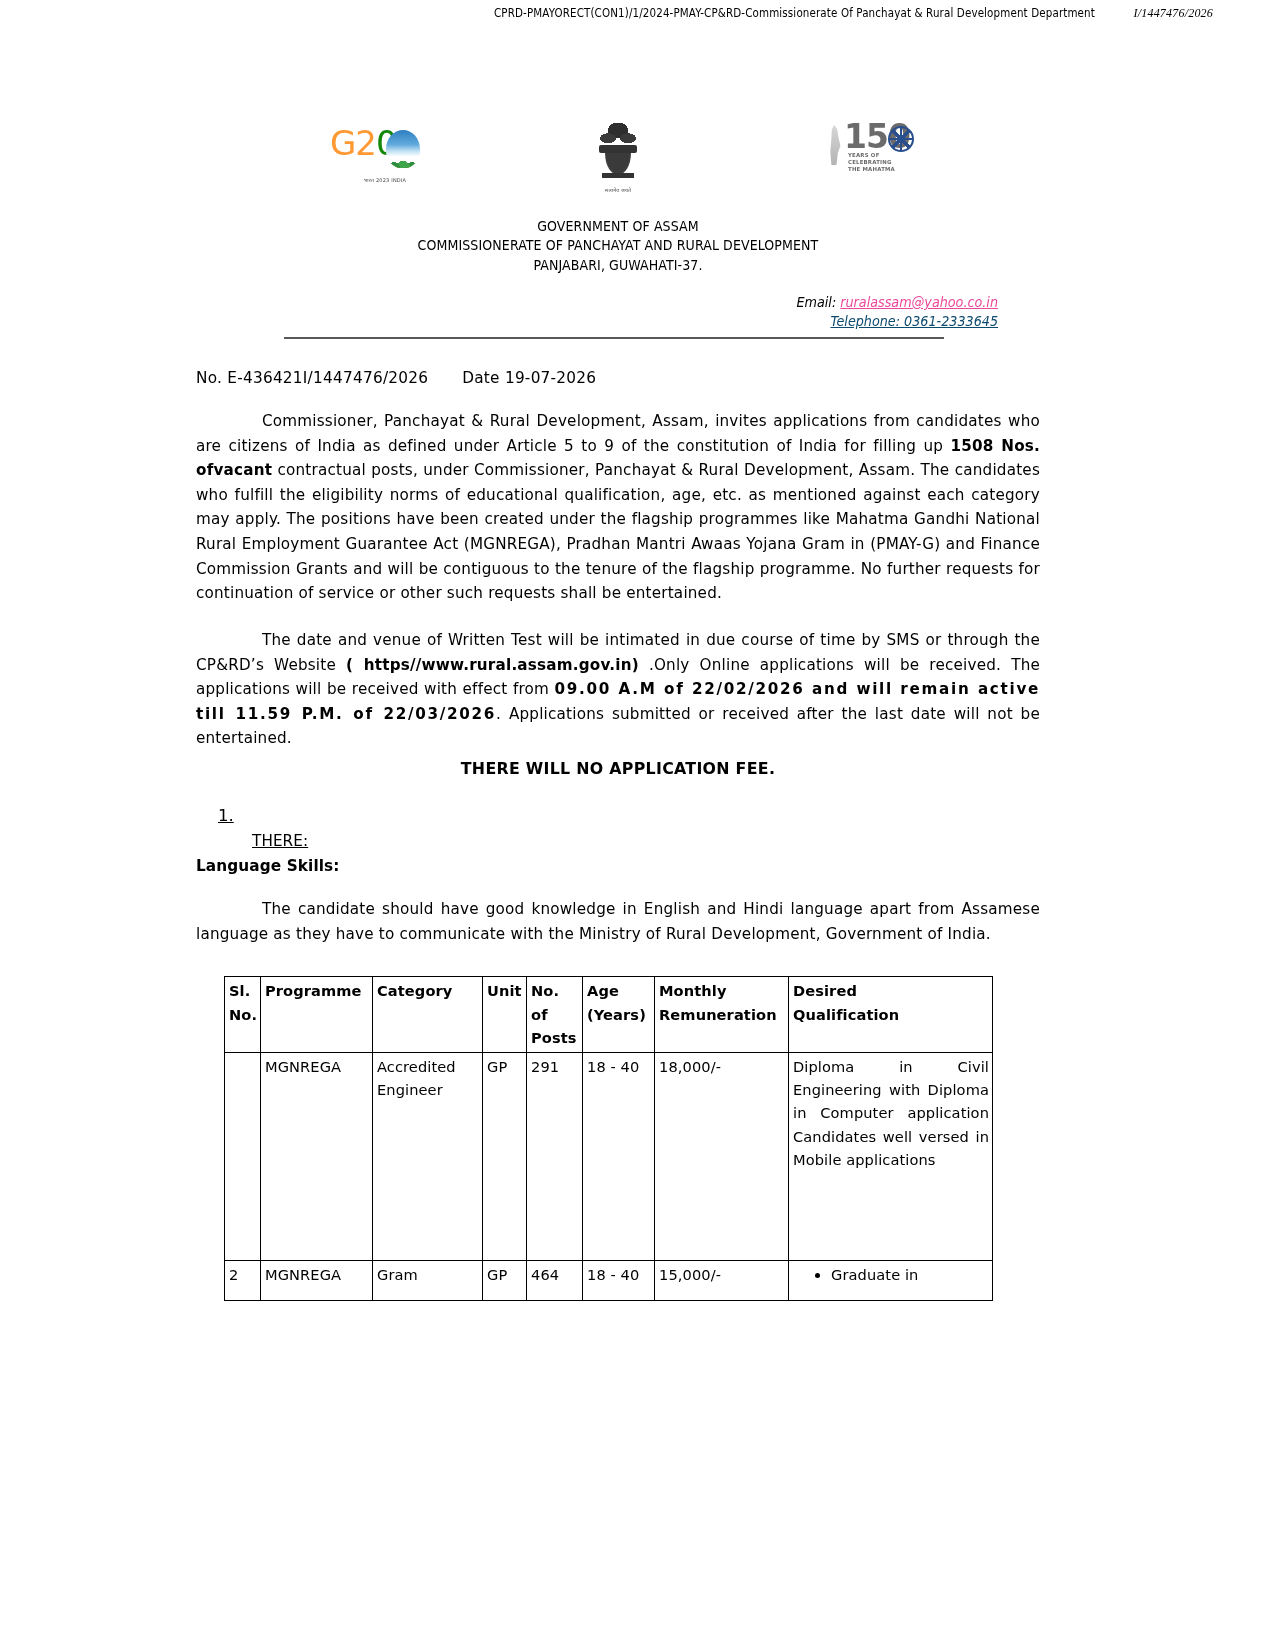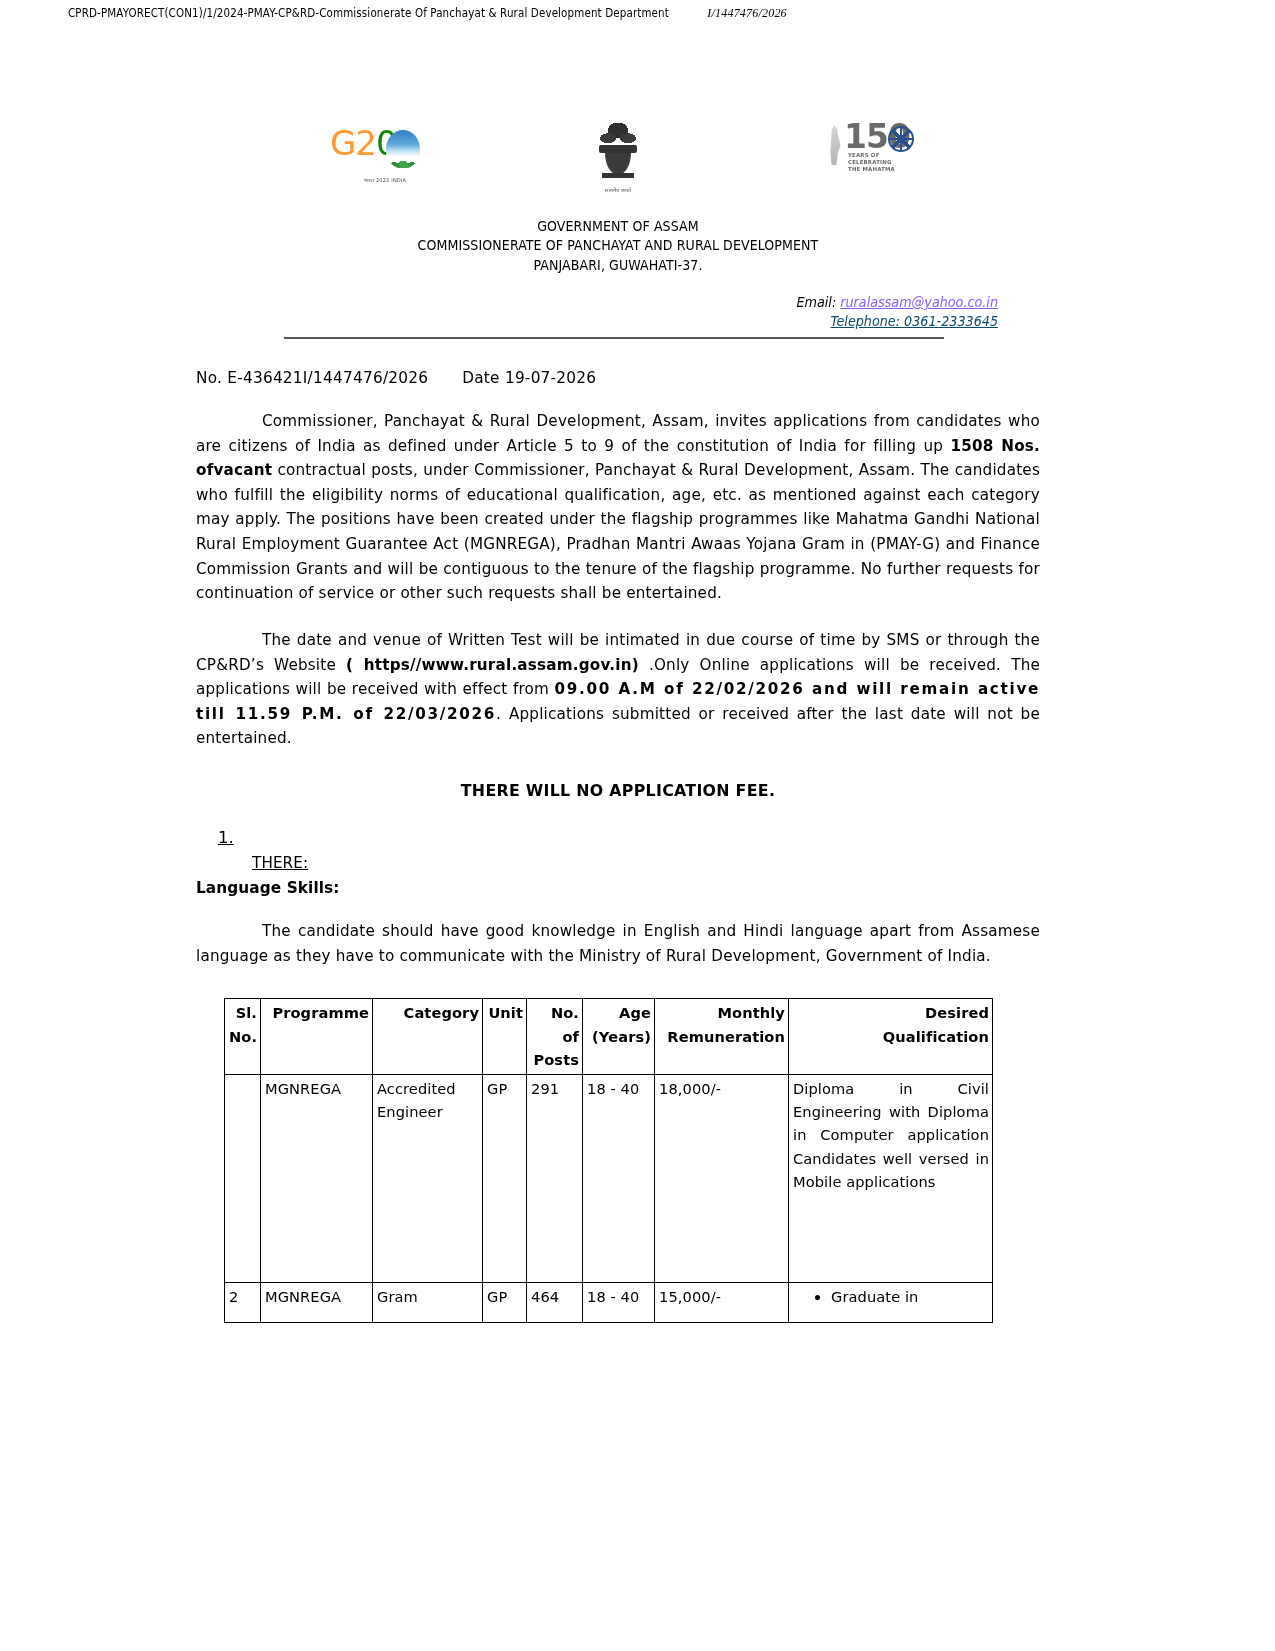--- a/index.html
+++ b/index.html
@@ -12,21 +12,21 @@
     color: #000000;
     position: relative;
     overflow: hidden;
   }
 
   
   .page-header {
     position: absolute;
     top: 6px; left: 0; right: 0;
     display: flex;
-    justify-content: flex-start;
+    justify-content: flex-end;
     align-items: baseline;
     padding: 0 62px 0 68px;
   }
   .page-header-left {
     font-family: "DejaVu Sans Condensed", "Liberation Sans Narrow", "Liberation Sans", sans-serif;
     font-size: 12.2px;
     letter-spacing: 0.15px;
     white-space: nowrap;
     transform: scaleX(0.94);
     transform-origin: left center;
@@ -183,21 +183,21 @@
     margin-top: 19px;
     text-align: right;
     font-family: "DejaVu Sans Condensed", "Liberation Sans Narrow", "Liberation Sans", sans-serif;
     font-style: italic;
     font-size: 14.2px;
     line-height: 1.33;
     padding-right: 42px;
   }
   .contact-block a,
   .contact-email-value {
-    color: #8b5cf6;
+    color: #ec4899;
     text-decoration: underline;
   }
   .contact-tel-value { text-decoration: underline; color: #0c4a6e; }
 
   .divider-rule {
     margin: 6px 0 0 88px;
     width: 660px;
     height: 2px;
     background: #595959;
   }
@@ -226,21 +226,21 @@
     line-height: 1.62;
     text-align: justify;
     text-justify: inter-word;
     letter-spacing: .2px;
   }
   p.body-para.indent { text-indent: 66px; }
   .b { font-weight: 700; }
   .b-space { font-weight: 700; letter-spacing: 1.7px; }
 
   .fee-line {
-    margin-top: 30px;
+    margin-top: 8px;
     text-align: center;
     font-weight: 700;
     font-size: 15.8px;
     letter-spacing: .3px;
   }
 
   .numbered {
     margin-top: 28px;
     display: flex;
     padding-left: 22px;
@@ -278,21 +278,21 @@
   }
   table.vac th, table.vac td {
     border: 1.6px solid #000;
     vertical-align: top;
     padding: 2px 3px 2px 4px;
     line-height: 1.6;
     letter-spacing: .1px;
   }
   table.vac th {
     font-weight: 700;
-    text-align: right;
+    text-align: left;
   }
   table.vac td.just {
     text-align: justify;
     text-justify: inter-word;
   }
   .col-sl    { width: 36px; }
   .col-prog  { width: 112px; }
   .col-cat   { width: 110px; }
   .col-unit  { width: 44px; }
   .col-posts { width: 56px; }

